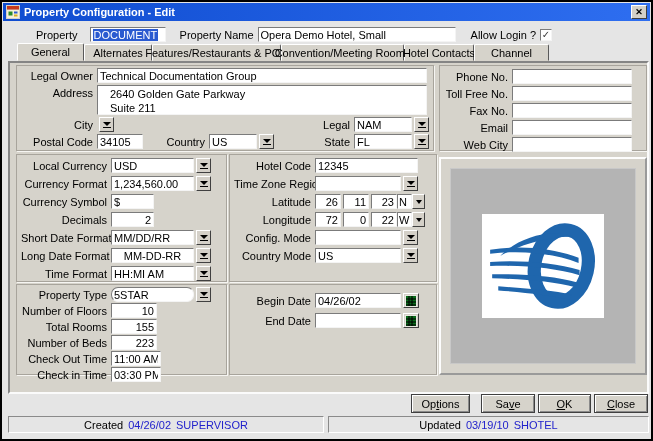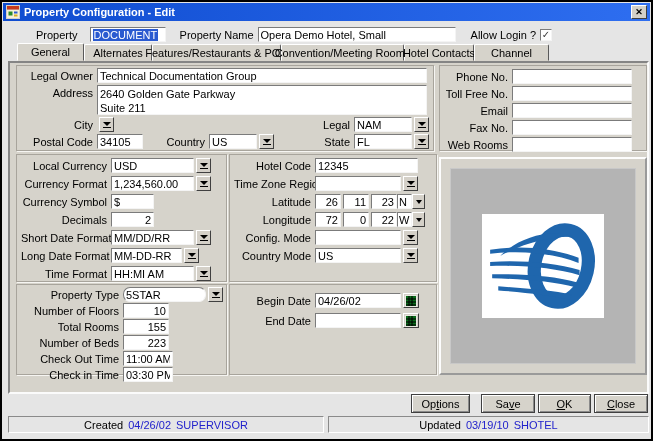--- a/index.html
+++ b/index.html
@@ -72,27 +72,27 @@
     background:#d4d0c8; border:1px solid; border-color:#fff #404040 #404040 #fff;
     display:flex; align-items:center; justify-content:center; padding:0;
   }
   .arrow-glyph { width:0; height:0; border-left:3px solid transparent; border-right:3px solid transparent; border-top:4px solid #000; }
   .cal-btn {
     width:16px; height:15px; margin-left:2px; flex:none; padding:0;
     background:#d4d0c8; border:1px solid; border-color:#fff #404040 #404040 #fff;
     display:flex; align-items:center; justify-content:center;
   }
   .num { text-align:right; }
-  .addr-box { height:30px; line-height:14px; padding:1px 2px; }
+  .addr-box { height:30px; line-height:14px; padding:1px 12px; }
   
   .g-address  { left:6px;   top:2px;   width:418px; height:86px; }
   .g-phone    { left:429px; top:2px;   width:208px; height:86px; }
   .g-currency { left:6px;   top:91px;  width:211px; height:128px; }
   .g-hotel    { left:219px; top:91px;  width:208px; height:128px; }
-  .g-property { left:6px;   top:221px; width:211px; height:91px;padding-left:12px; }
+  .g-property { left:6px;   top:221px; width:211px; height:91px; }
   .g-dates    { left:219px; top:221px; width:208px; height:91px; }
   .g-logo     { left:429px; top:94px;  width:208px; height:218px;
     border:2px solid; border-color:#fdfdfd #9a9a9a #9a9a9a #fdfdfd; box-shadow:none;
     padding:9px; }
   .logo-inner { width:100%; height:100%; background:#b4b4b4; border:1px solid #c8c8c8;
     display:flex; align-items:center; justify-content:center; }
   .logo-img { width:122px; height:104px; background:#fff; }
   .cur-row { margin-top:3px; }
   .prop-row { margin-top:1px; }
   .spacer { flex:1; }
@@ -220,29 +220,29 @@
     <div class="group g-phone">
       <div class="row" style="margin-top:3px">
         <span class="rl" style="width:64px">Phone No.</span>
         <input class="tf" style="width: 120px;" value="">
       </div>
       <div class="row">
         <span class="rl" style="width:64px">Toll Free No.</span>
         <input class="tf" style="width: 120px;" value="">
       </div>
       <div class="row">
+        <span class="rl" style="width:64px">Fax No.</span>
+        <input class="tf" style="width: 120px;" value="">
+      </div>
+      <div class="row">
         <span class="rl" style="width:64px">Email</span>
         <input class="tf" style="width: 120px;" value="">
       </div>
       <div class="row">
-        <span class="rl" style="width:64px">Fax No.</span>
-        <input class="tf" style="width: 120px;" value="">
-      </div>
-      <div class="row">
-        <span class="rl" style="width:64px">Web Rooms</span>
+        <span class="rl" style="width:64px">Web City</span>
         <input class="tf" style="width: 120px;" value="">
       </div>
     </div>
 
     <div class="group g-currency">
       <div class="row cur-row">
         <span class="rl b" style="width:86px">Local Currency</span>
         <input class="tf" style="width: 83px;" value="USD">
         <button class="lov">
             <span class="lov-glyph"></span>
@@ -265,21 +265,21 @@
       </div>
       <div class="row cur-row">
         <span class="rl b" style="width:86px">Short Date Format</span>
         <input class="tf" style="width: 83px;" value="MM/DD/RR">
         <button class="lov">
             <span class="lov-glyph"></span>
           </button>
       </div>
       <div class="row cur-row">
         <span class="rl" style="width:86px">Long Date Format</span>
-        <input class="tf" style="width: 71px;" value="MM-DD-RR">
+        <input class="tf" style="width: 83px; text-align: center;" value="MM-DD-RR">
         <button class="lov">
             <span class="lov-glyph"></span>
           </button>
       </div>
       <div class="row cur-row">
         <span class="rl" style="width:86px">Time Format</span>
         <input class="tf" style="width: 83px;" value="HH:MI AM">
         <button class="lov">
             <span class="lov-glyph"></span>
           </button>

